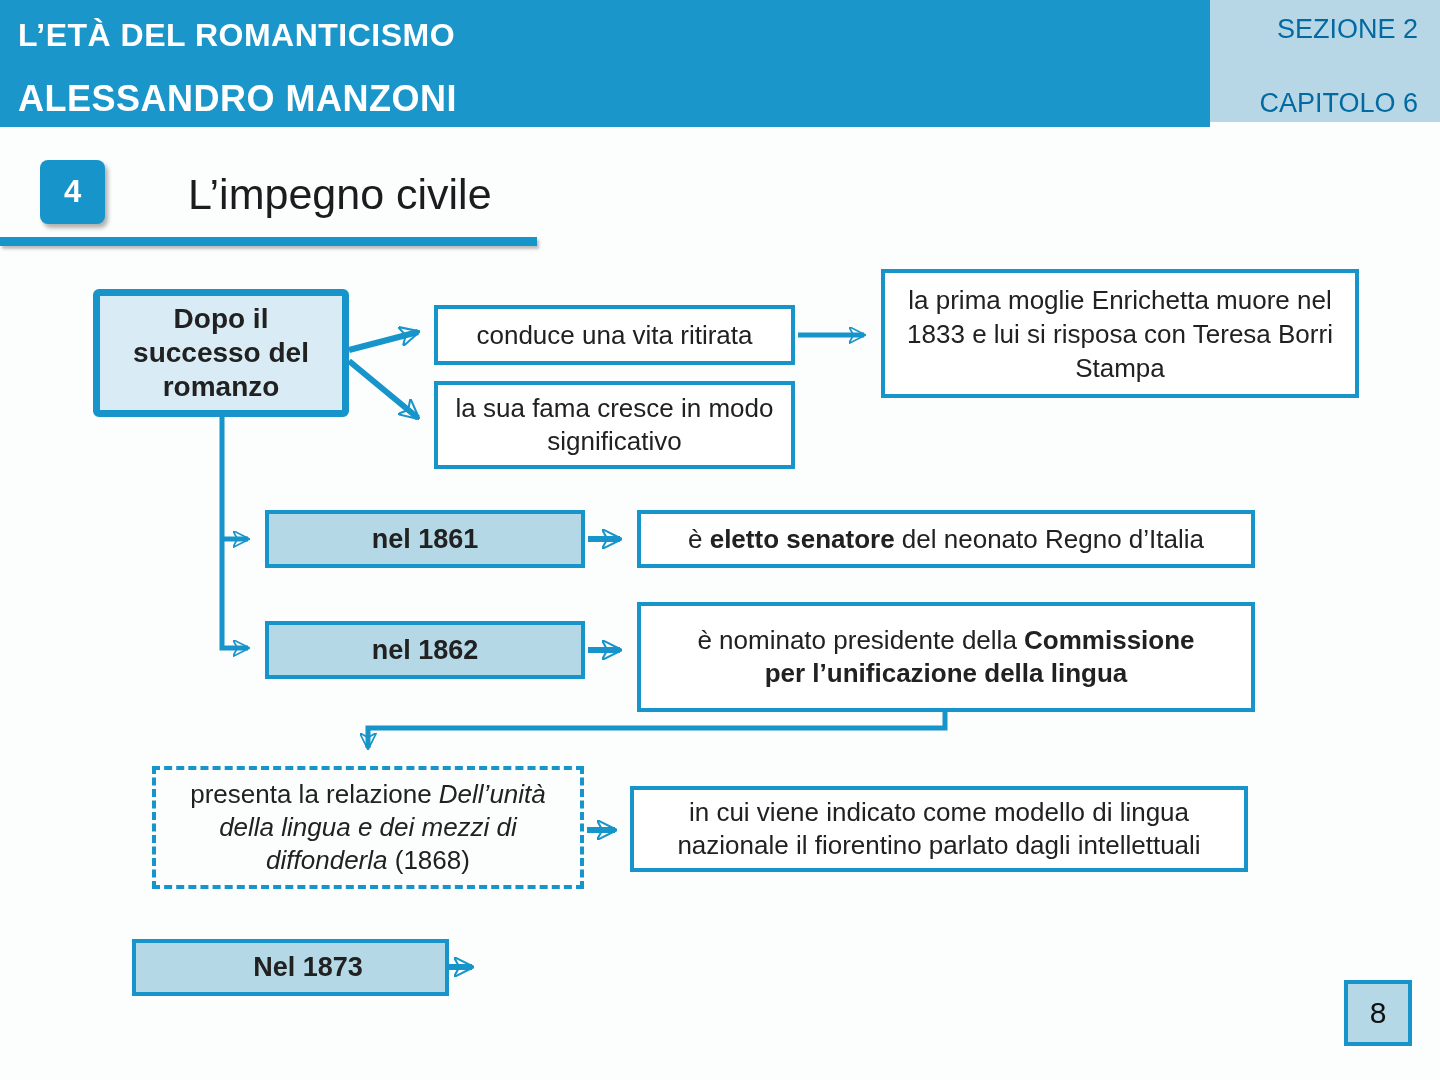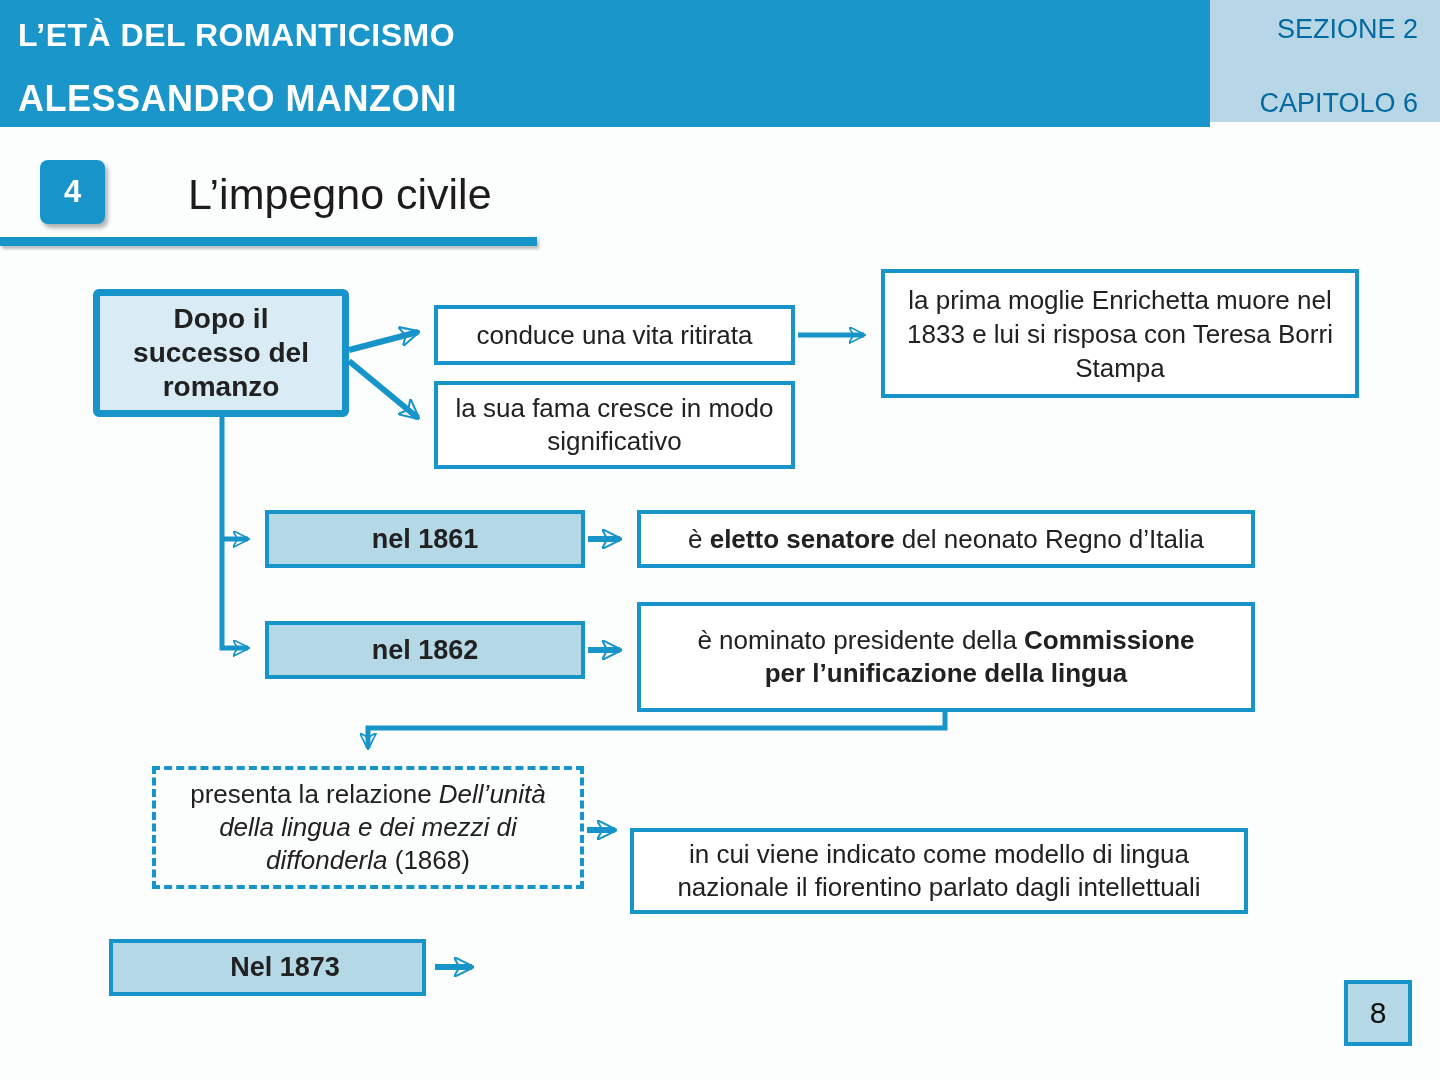--- a/index.html
+++ b/index.html
@@ -41,22 +41,22 @@
     background:var(--light-fill);font-weight:bold;font-size:28px;line-height:34px;padding:18px 20px;}
   .box-vita{left:434px;top:305px;width:361px;height:60px;}
   .box-fama{left:434px;top:381px;width:361px;height:88px;}
   .box-moglie{left:881px;top:269px;width:478px;height:129px;padding:0 22px;line-height:34px;}
   .year-box{background:var(--medium-fill);font-weight:bold;font-size:27px;}
   .box-1861{left:265px;top:510px;width:320px;height:58px;}
   .box-eletto{left:637px;top:510px;width:618px;height:58px;}
   .box-1862{left:265px;top:621px;width:320px;height:58px;}
   .box-commissione{left:637px;top:602px;width:618px;height:110px;padding:0 44px;}
   .box-relazione{left:152px;top:766px;width:432px;height:123px;border-style:dashed;padding:0 12px;background:transparent;}
-  .box-fiorentino{left:630px;top:786px;width:618px;height:86px;padding:0 14px;margin-top:42px;}
-  .box-1873{left:109px;top:939px;width:317px;height:57px;padding-left:35px;}
+  .box-fiorentino{left:630px;top:786px;width:618px;height:86px;padding:0 14px;}
+  .box-1873{left:132px;top:939px;width:317px;height:57px;padding-left:35px;}
   .box-muore{left:488px;top:938px;width:612px;height:59px;}
   .page-num{position:absolute;left:1344px;top:980px;width:68px;height:66px;background:var(--medium-fill);
     border:4px solid var(--primary);display:flex;align-items:center;justify-content:center;font-size:30px;color:#111;}
 
   
   #connectors{position:absolute;left:0;top:0;width:1440px;height:1080px;pointer-events:none;}
   #connectors path{stroke:var(--primary);fill:none;}
   #connectors .w5{stroke-width:5px;}
   #connectors .w6{stroke-width:6px;}
   #arw-head{fill:var(--primary);}

